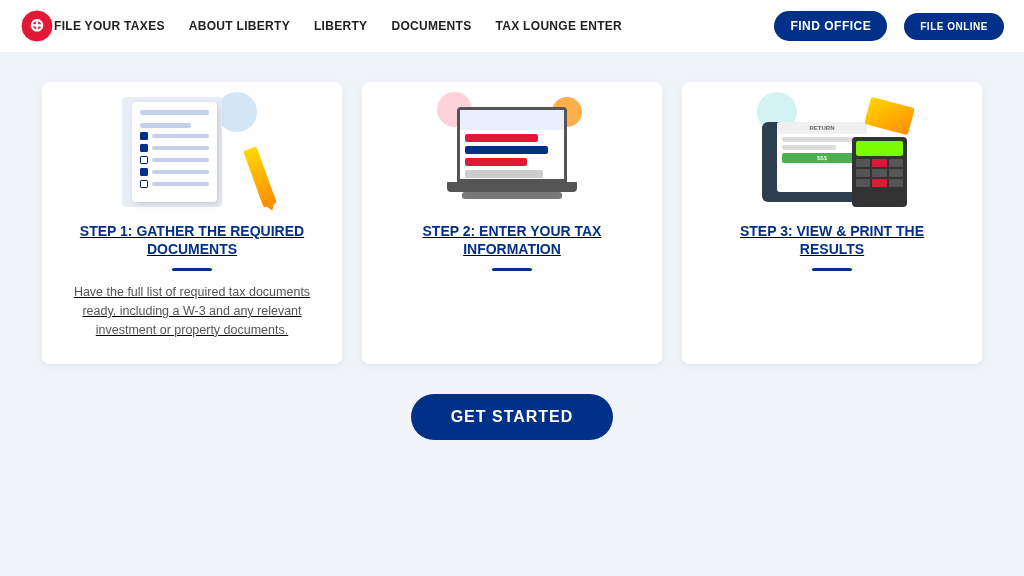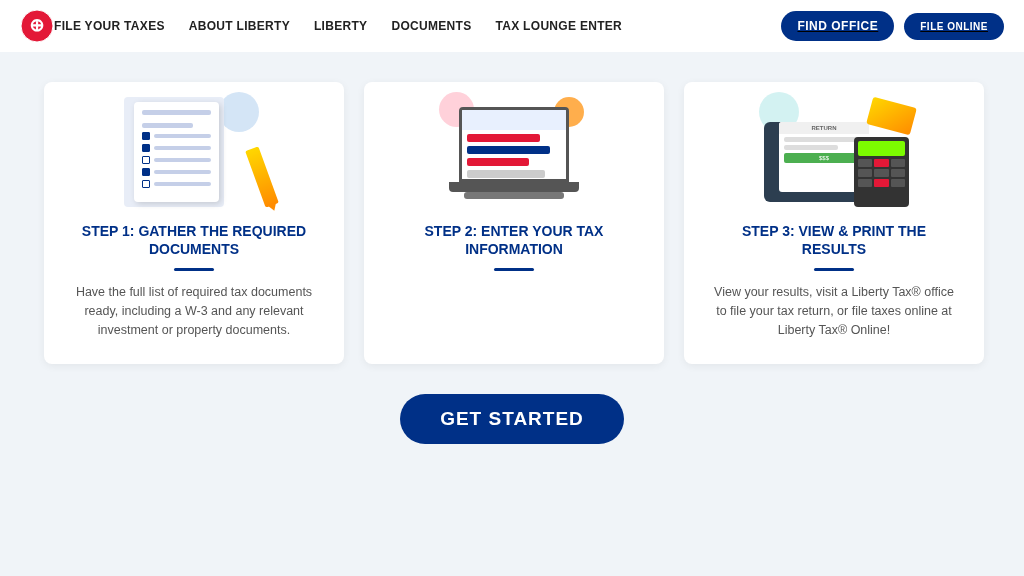--- a/index.html
+++ b/index.html
@@ -27,22 +27,21 @@
       color: #222;
       text-decoration: none;
       white-space: nowrap;
       cursor: pointer;
       letter-spacing: 0.3px;
     }
 
     .nav-right {
       display: flex;
       align-items: center;
-      gap: 10px;
-      text-decoration: underline;
+      gap: 17px;
     }
     .btn-find-office {
       background: #003087;
       color: #fff;
       border: none;
       padding: 8px 16px;
       border-radius: 20px;
       font-size: 12px;
       font-weight: 700;
       cursor: pointer;
@@ -65,22 +64,23 @@
     
     .main-content {
       background: #f0f4f8;
       padding: 30px 40px;
       min-height: calc(576px - 52px);
     }
 
     .steps-container {
       display: flex;
       gap: 20px;
-      justify-content: flex-end;
+      justify-content: center;
       margin-bottom: 30px;
+      text-decoration: underline;
     }
 
     .step-card {
       background: #fff;
       border-radius: 8px;
       padding: 0 24px 24px 24px;
       flex: 1;
       max-width: 300px;
       text-align: center;
       box-shadow: 0 2px 8px rgba(0,0,0,0.06);
@@ -367,21 +367,21 @@
       display: flex;
       justify-content: center;
       margin-top: 10px;
     }
     .btn-get-started {
       background: #003087;
       color: #fff;
       border: none;
       padding: 14px 40px;
       border-radius: 30px;
-      font-size: 19px;
+      font-size: 16px;
       font-weight: 700;
       cursor: pointer;
       letter-spacing: 1px;
     }
 
     
     .logo-wrapper {
       display: flex;
       align-items: center;
       gap: 3px;
@@ -518,21 +518,20 @@
               <div class="calc-btn"></div>
               <div class="calc-btn red"></div>
               <div class="calc-btn"></div>
             </div>
           </div>
           <div class="credit-card"></div>
         </div>
       </div>
       <div class="step-title">STEP 3: VIEW &amp; PRINT THE RESULTS</div>
       <div class="step-divider"></div>
-      <div class="step-desc">View your results, visit a Liberty Tax® office to file your tax return, or file taxes online at Liberty Tax® Online!</div>
     </div>
 
   </div>
 
   <div class="cta-area">
     <button class="btn-get-started">GET STARTED</button>
   </div>
 </main>
 
 </body></html>

